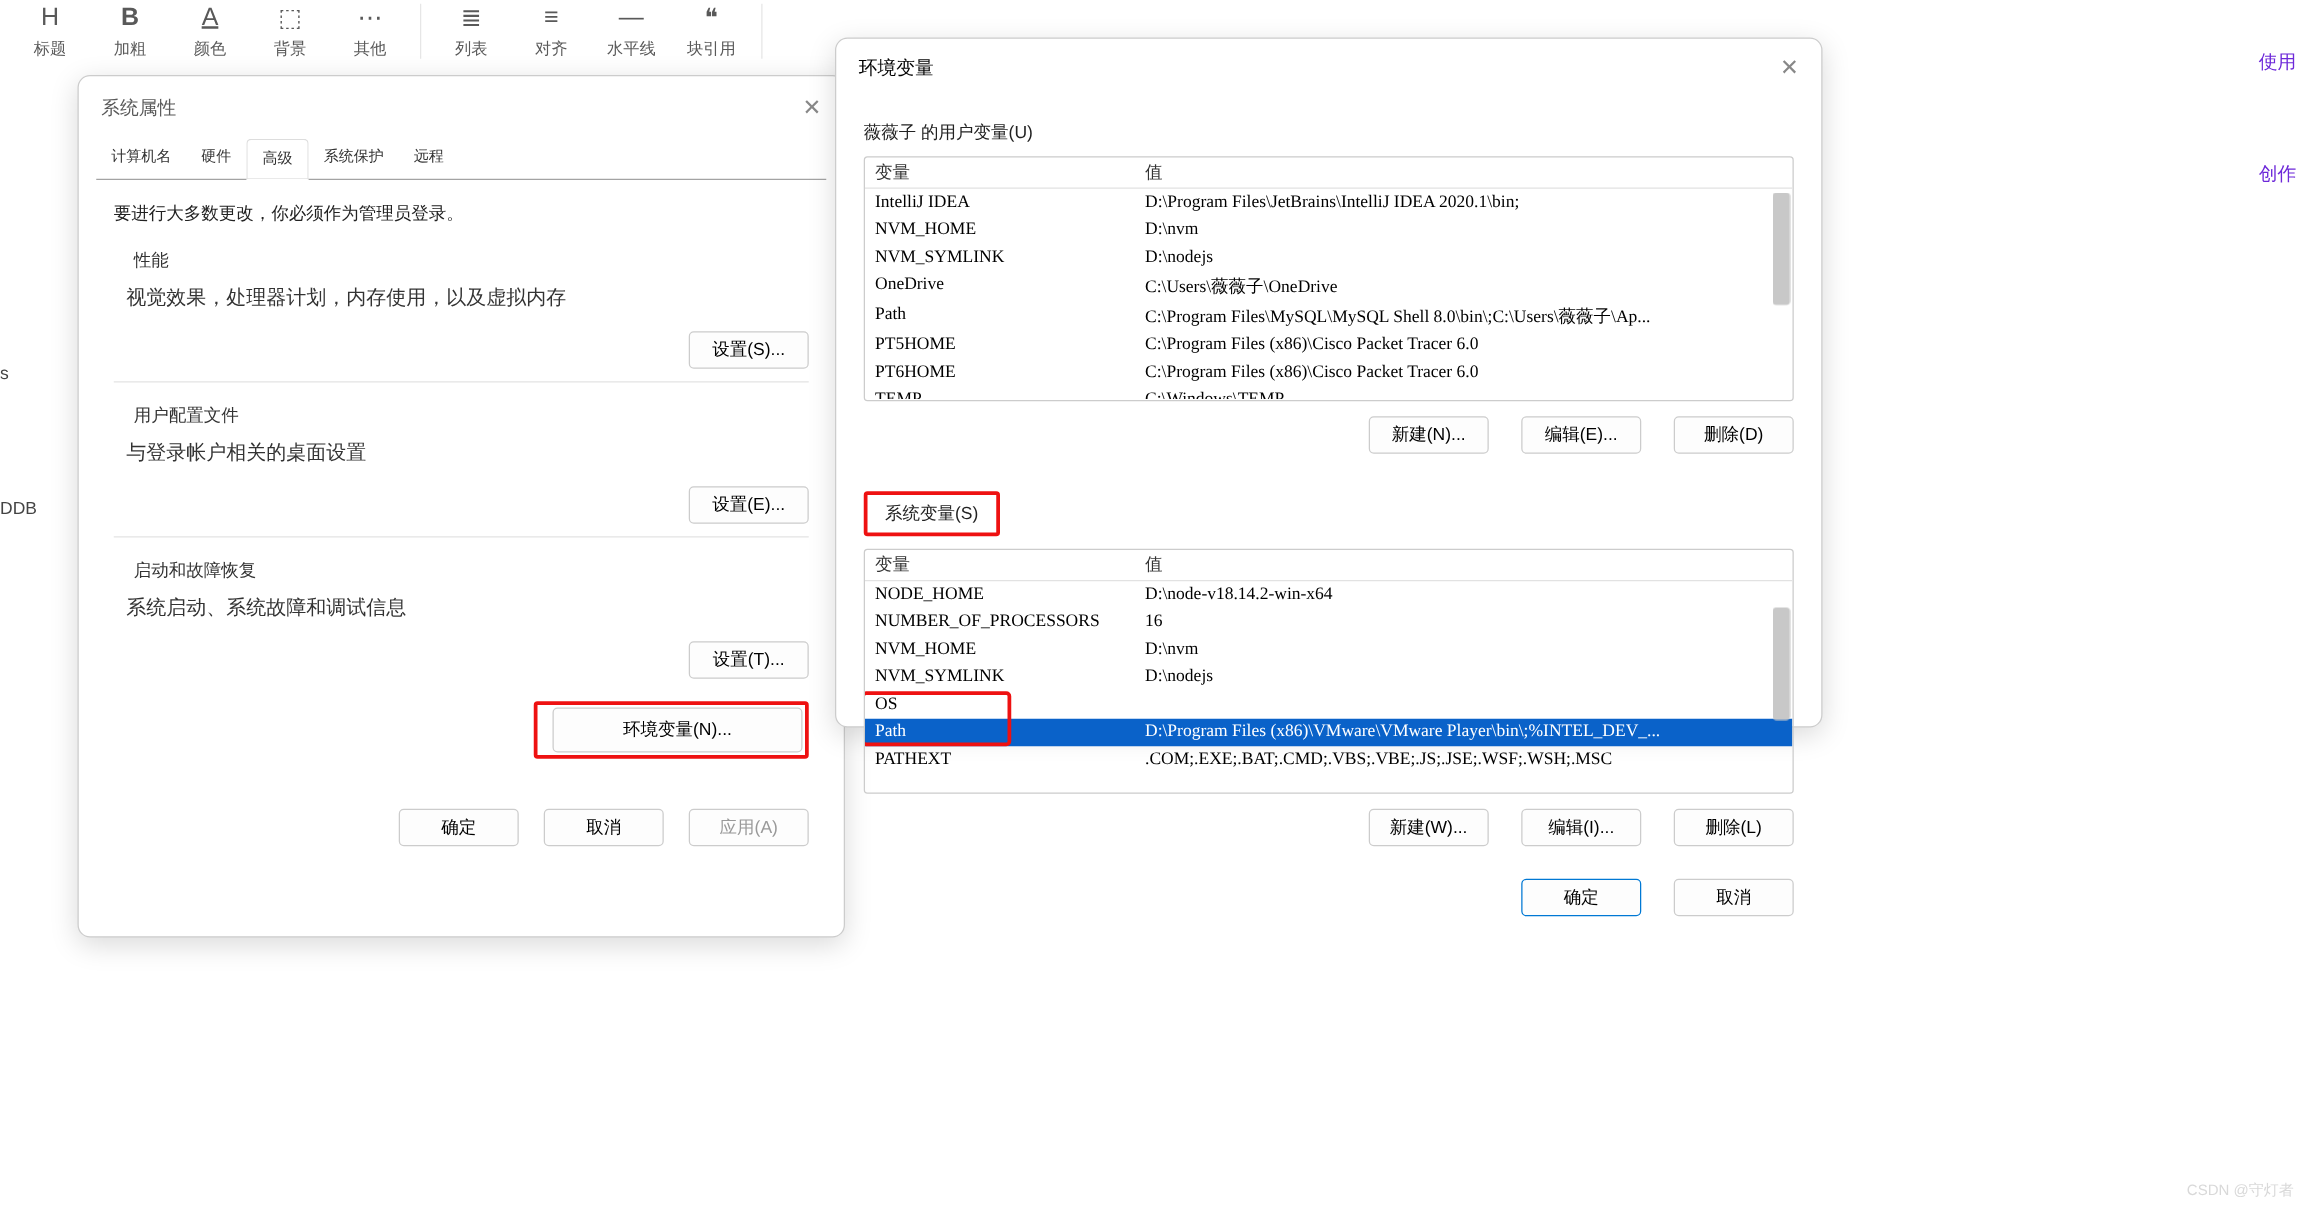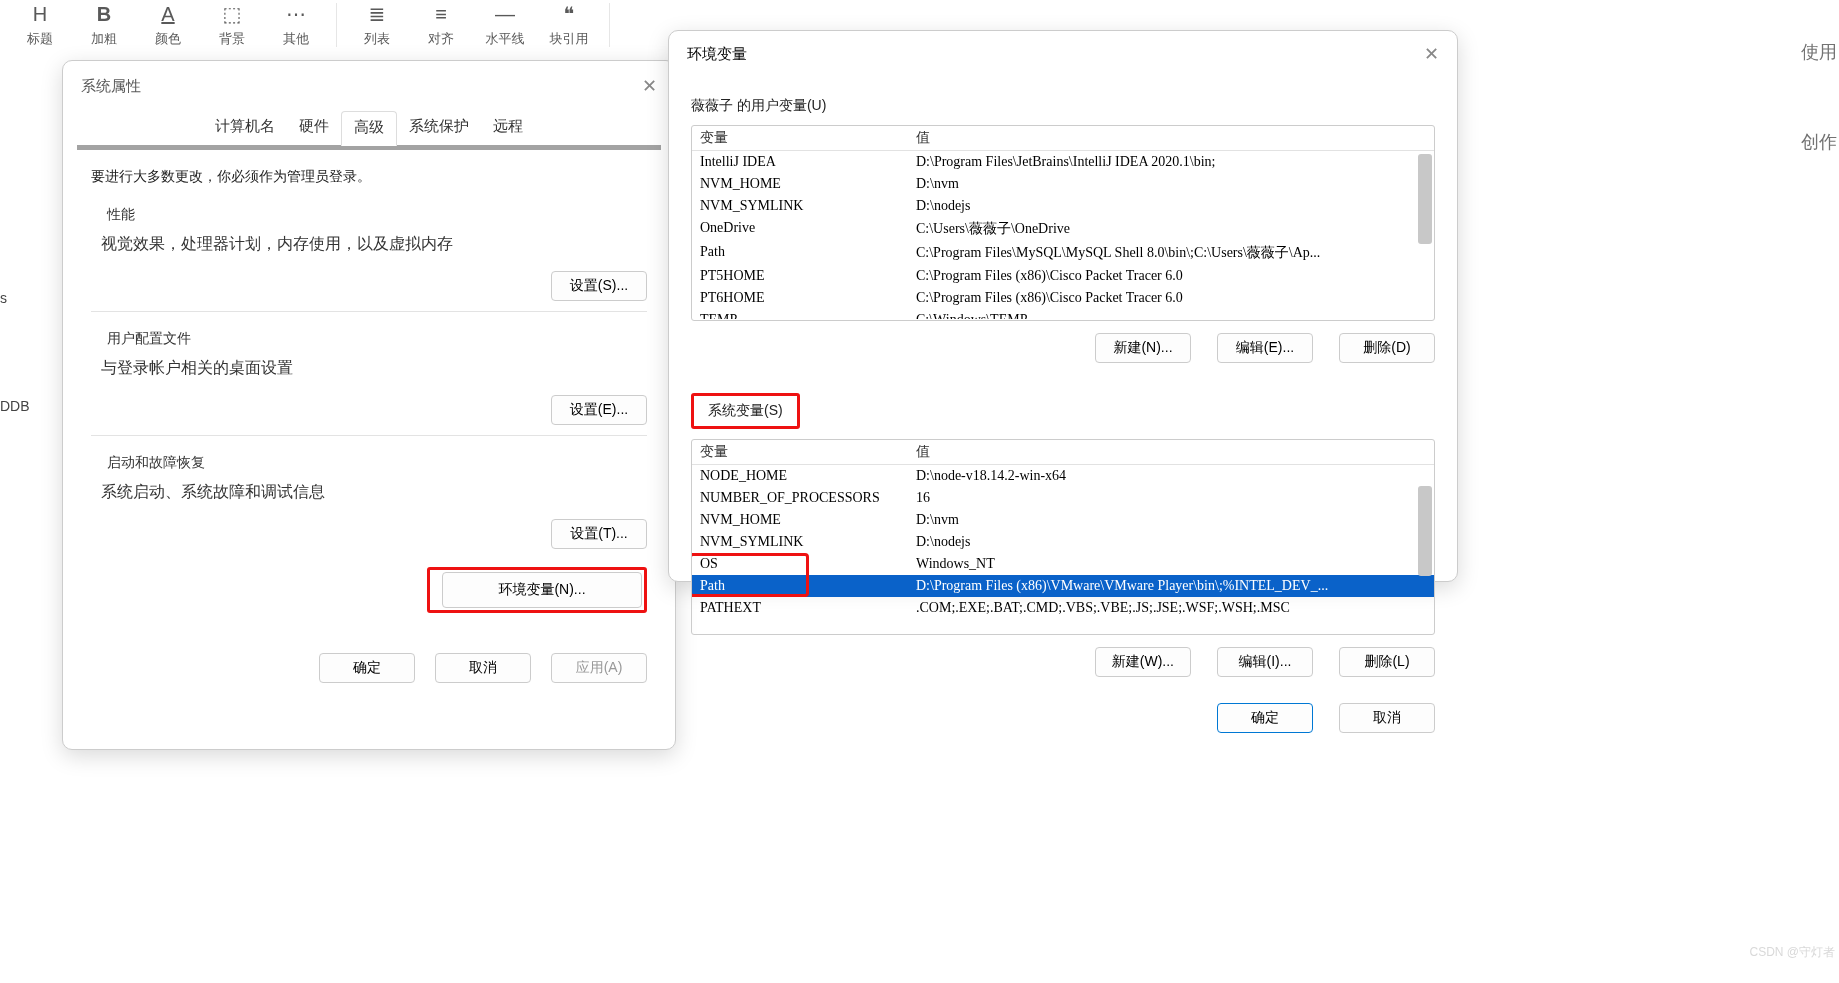--- a/index.html
+++ b/index.html
@@ -9,21 +9,21 @@
 .toolbar { display: flex; align-items: flex-start; gap: 4px; padding: 0 10px; height: 55px; background: #fff; }
 .tool-btn { display: flex; flex-direction: column; align-items: center; justify-content: center; width: 60px; height: 50px; cursor: pointer; color: #595959; }
 .tool-btn .icon { font-size: 20px; height: 24px; display: flex; align-items: center; justify-content: center; color: #595959; }
 .tool-btn .label { font-size: 13px; margin-top: 4px; }
 .divider { width: 1px; height: 44px; background: #e6e6e6; margin: 3px 6px; }
 
 
 .dialog1 { position: absolute; left: 62px; top: 60px; width: 614px; height: 690px; background: #fff; border: 1px solid #ccc; border-radius: 10px; box-shadow: 0 6px 22px rgba(0,0,0,0.15); }
 .dlg-title { display: flex; align-items: center; justify-content: space-between; padding: 14px 18px 10px 18px; font-size: 15px; color: #595959; }
 .close-x { font-size: 18px; color: #888; cursor: pointer; }
-.tabs { display: flex; border-bottom: 5px solid #a3a3a3; margin: 4px 14px 0 14px; font-size: 15px; justify-content: center; }
+.tabs { display: flex; border-bottom: 1px solid #a3a3a3; margin: 4px 14px 0 14px; font-size: 12px; }
 .tab { padding: 6px 12px 8px 12px; color: #333; cursor: pointer; }
 .tab.active { border: 1px solid #ddd; border-bottom: 1px solid #fff; border-radius: 4px 4px 0 0; margin-bottom: -1px; }
 .dlg-body { padding: 18px 28px; font-size: 14px; color: #222; }
 .section { margin-bottom: 18px; }
 .section-title { font-size: 14px; color: #333; margin-bottom: 10px; margin-left: 16px; }
 .section-line { height: 1px; background: #e3e3e3; margin-bottom: 12px; }
 .section-desc { color: #333; margin: 0 0 16px 10px; font-size: 16px; }
 .btn-row { display: flex; justify-content: flex-end; margin: 10px 0; }
 .win-btn { min-width: 96px; height: 30px; padding: 0 16px; font-size: 14px; background: #fdfdfd; border: 1px solid #ccc; border-radius: 4px; cursor: pointer; margin-left: 10px; display: inline-flex; align-items: center; justify-content: center; }
 .win-btn.disabled { color: #999; }
@@ -46,21 +46,21 @@
 .env-btns { display: flex; justify-content: flex-end; gap: 16px; margin: 12px 0 6px 0; }
 .scrollbar-fake { position: absolute; right: 2px; top: 28px; width: 14px; height: 90px; background: #c8c8c8; border-radius: 3px; }
 .sys-highlight { display: inline-block; }
 .red-box-overlay { position: absolute; border: 3px solid #e11; border-radius: 4px; pointer-events: none; }
 .dlg2-footer { display: flex; justify-content: flex-end; gap: 16px; padding: 16px 22px; }
 .win-btn.primary { border: 1px solid #0078d4; }
 
 .watermark { position: absolute; right: 4px; bottom: 22px; font-size: 12px; color: #d9d9d9; }
 
 .left-fragments { position: absolute; left: 0; color: #444; font-size: 14px; }
-.right-fragments { position: absolute; color: #737373; font-size: 18px; text-align: right; }
+.right-fragments { position: absolute; color: #6d28d9; font-size: 15px; text-align: right; }
 </style>
 </head>
 <body>
 
 <div class="toolbar">
   <div class="tool-btn">
       <span class="icon">H</span>
       <span class="label">标题</span>
     </div>
   <div class="tool-btn">
@@ -235,21 +235,20 @@
           <div class="env-row">
             <div class="td c1">NVM_HOME</div>
             <div class="td c2">D:\nvm</div>
           </div>
           <div class="env-row">
             <div class="td c1">NVM_SYMLINK</div>
             <div class="td c2">D:\nodejs</div>
           </div>
           <div class="env-row">
             <div class="td c1">OS</div>
-            <div class="td c2">Windows_NT</div>
           </div>
           <div class="env-row selected">
             <div class="td c1">Path</div>
             <div class="td c2">D:\Program Files (x86)\VMware\VMware Player\bin\;%INTEL_DEV_...</div>
           </div>
           <div class="env-row">
             <div class="td c1">PATHEXT</div>
             <div class="td c2">.COM;.EXE;.BAT;.CMD;.VBS;.VBE;.JS;.JSE;.WSF;.WSH;.MSC</div>
           </div>
         </div>

